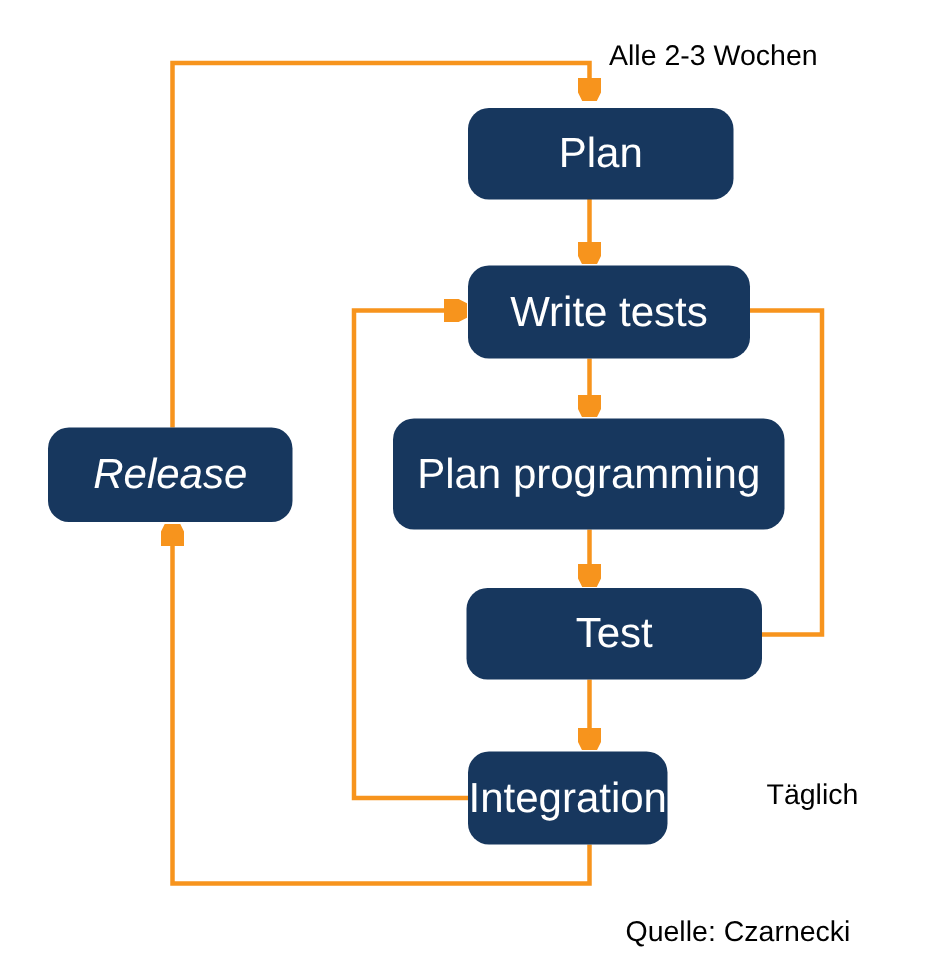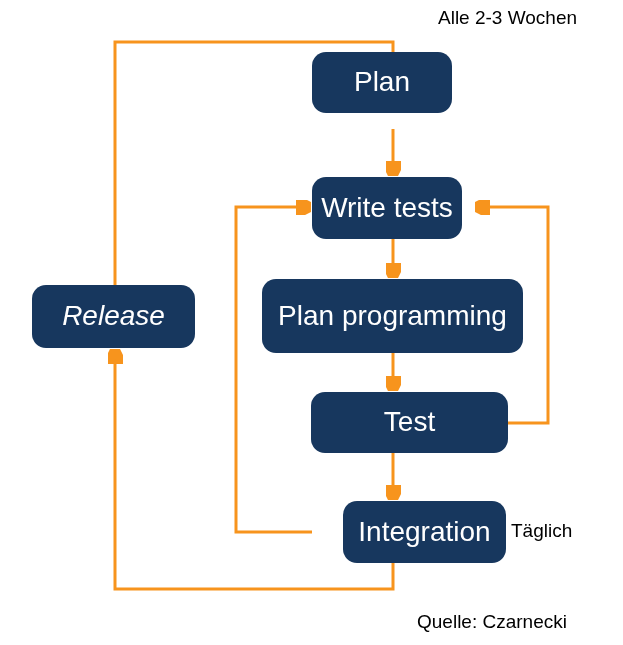--- a/index.html
+++ b/index.html
@@ -39,34 +39,34 @@
     border-radius: 14px;
     display: flex;
     flex-direction: column;
     align-items: center;
     justify-content: center;
     font-size: 28px;
     line-height: 1.22;
     text-align: center;
     white-space: nowrap;
   }
-  .node-plan        { left: 312px; top:  52px; width: 140px; height: 61px; }
-  .node-write-tests { left: 312px; top: 177px; width: 150px; height: 62px; }
+  .node-plan        { left: 312px; top:  72px; width: 177px; height: 61px; }
+  .node-write-tests { left: 312px; top: 177px; width: 188px; height: 62px; }
   .node-pair        { left: 262px; top: 279px; width: 261px; height: 74px; }
   .node-test        { left: 311px; top: 392px; width: 197px; height: 61px; }
-  .node-integration { left: 312px; top: 501px; width: 163px; height: 62px; margin-left: 31px; }
+  .node-integration { left: 312px; top: 501px; width: 133px; height: 62px; }
   .node-release     { left:  32px; top: 285px; width: 163px; height: 63px; font-style: italic; }
   .annotation {
     position: absolute;
     color: var(--annotation-text);
     font-size: 19px;
     line-height: 22px;
     white-space: nowrap;
   }
-  .annotation-cycle  { left: 406px; top:  7px; margin-left: 32px; }
+  .annotation-cycle  { left: 406px; top:  27px; }
   .annotation-daily  { left: 511px; top: 520px; }
   .annotation-source { left: 417px; top: 611px; }
 </style>
 </head>
 <body>
 
 <div class="canvas">
 
   <svg class="edges" viewBox="0 0 623 645" xmlns="http://www.w3.org/2000/svg">
     <defs>

